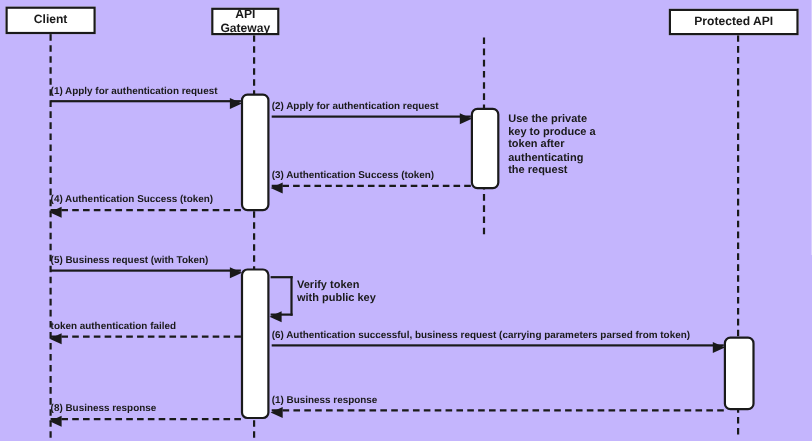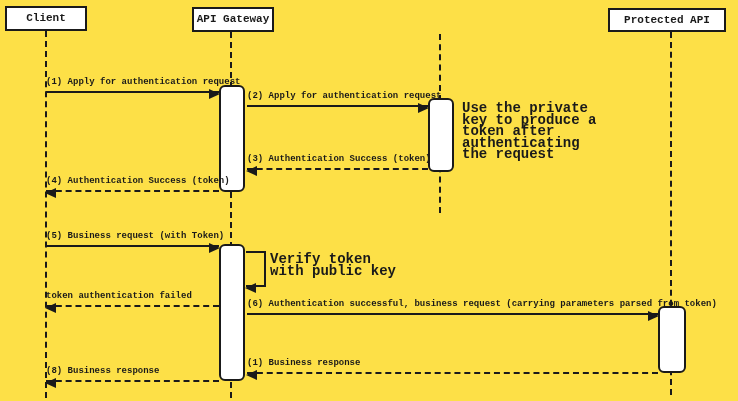--- a/index.html
+++ b/index.html
@@ -1,18 +1,18 @@
 <!DOCTYPE html>
 <html><head>
 <meta charset="utf-8">
 <style>
   html,body{margin:0;padding:0;background:#fff;}
   #canvas{
-    position:relative; width:738px; height:401px; background:#fde047;
-    font-family:Liberation Mono, monospace; color:#1a1a1a; overflow:hidden;
+    position:relative; width:738px; height:401px; background:#c4b5fd;
+    font-family:Liberation Sans, sans-serif; color:#1a1a1a; overflow:hidden;
   }
   .actor{
     position:absolute; background:#fff; border:2px solid #1a1a1a;
     display:flex; align-items:center; justify-content:center;
     font-size:11px; font-weight:bold; text-align:center; white-space:pre-line;
     line-height:13px; box-sizing:border-box; z-index:4;
   }
   .lifeline{
     position:absolute; width:0; border-left:2px dashed #1a1a1a; z-index:1;
   }
@@ -31,38 +31,38 @@
   .msg-line.solid{ border-top:2px solid #1a1a1a; }
   .msg-line.dashed{ border-top:2px dashed #1a1a1a; }
   .arrow{ position:absolute; width:0; height:0; top:-4px;
     border-top:5px solid transparent; border-bottom:5px solid transparent; }
   .arrow.right{ right:-1px; border-left:11px solid #1a1a1a; }
   .arrow.left{ left:-1px; border-right:11px solid #1a1a1a; }
   .loop-seg{ position:absolute; z-index:3; }
   .loop-h{ border-top:2px solid #1a1a1a; height:0; }
   .loop-v{ border-left:2px solid #1a1a1a; width:0; }
   .side-text{
-    position:absolute; font-size:14px; font-weight:bold; line-height:11.5px;
+    position:absolute; font-size:10px; font-weight:bold; line-height:11.5px;
     white-space:pre-line; z-index:3;
   }
 </style>
 </head>
 <body>
 
 <div id="canvas">
 
   <div class="lifeline" style="left:45px;top:31px;height:367px;"></div>
   <div class="lifeline" style="left:230px;top:32px;height:366px;"></div>
   <div class="lifeline" style="left:439px;top:34px;height:179px;"></div>
   <div class="lifeline" style="left:670px;top:32px;height:363px;"></div>
 
   <div class="actor" style="left:5px;top:6px;width:82px;height:25px;">
     <span>Client</span>
   </div>
-  <div class="actor" style="left:192px;top:7px;width:82px;height:25px;">
+  <div class="actor" style="left:192px;top:7px;width:62px;height:25px;">
     <span>API Gateway</span>
   </div>
   <div class="actor" style="left:608px;top:8px;width:118px;height:24px;">
     <span>Protected API</span>
   </div>
 
   <div class="activation" style="left:219px;top:85px;width:26px;height:107px;"></div>
   <div class="activation" style="left:428px;top:98px;width:26px;height:74px;"></div>
   <div class="activation" style="left:219px;top:244px;width:26px;height:137px;"></div>
   <div class="activation" style="left:658px;top:306px;width:28px;height:67px;"></div>

